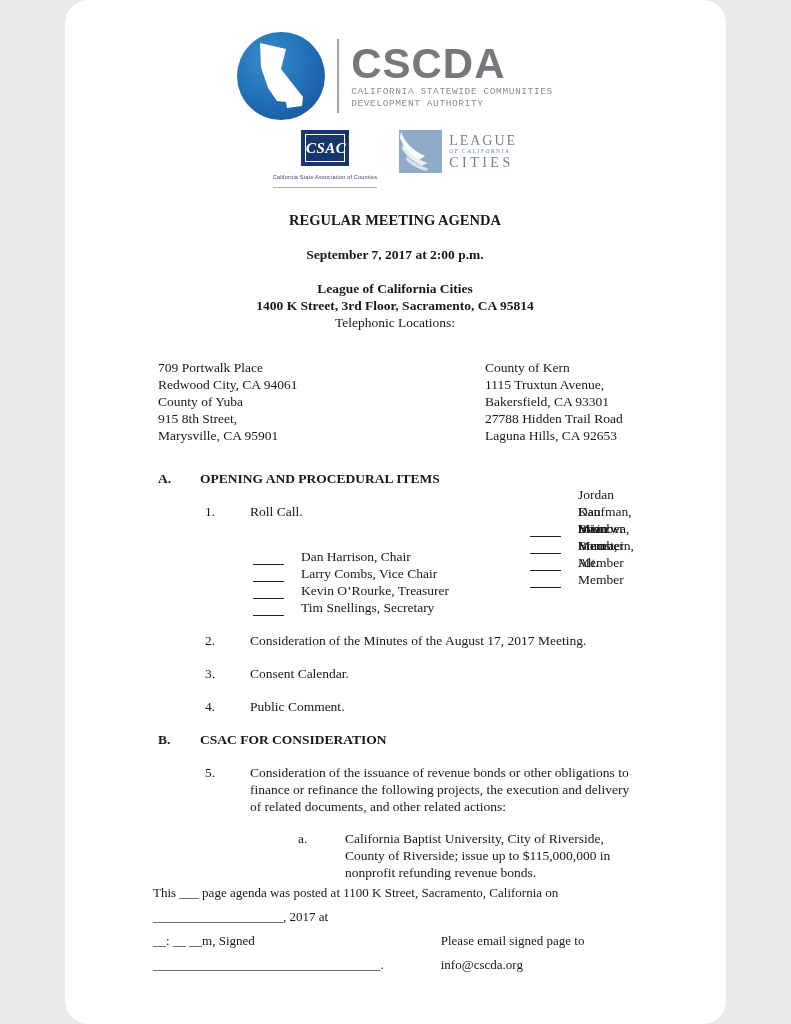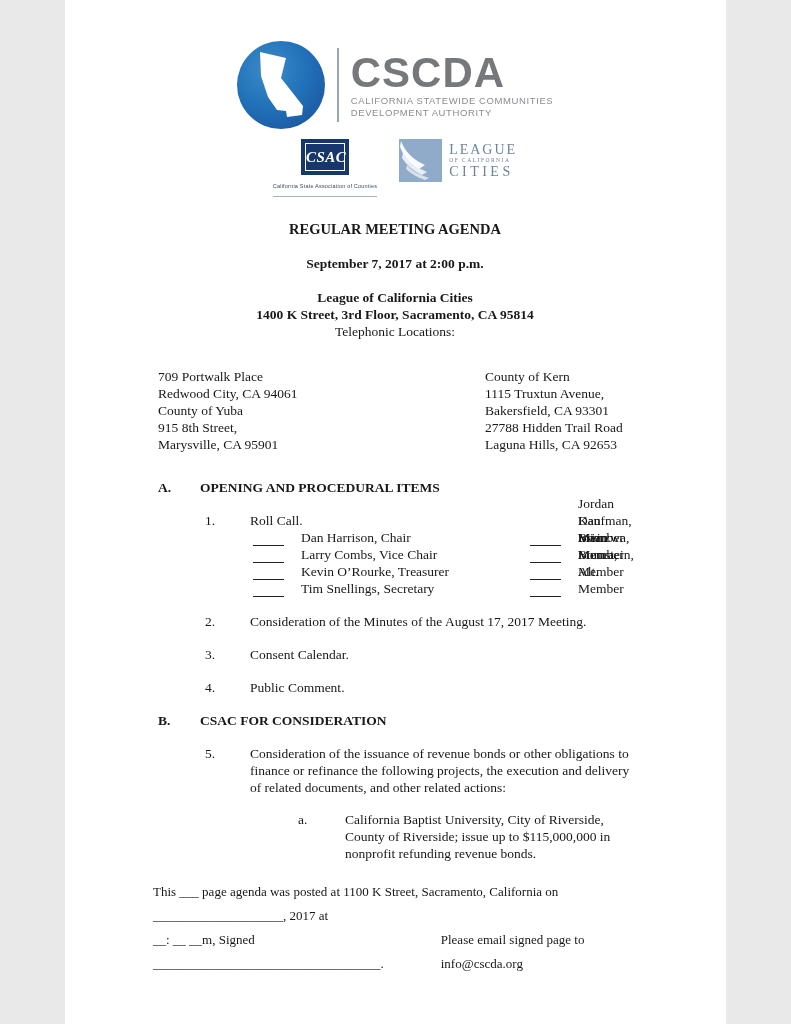--- a/index.html
+++ b/index.html
@@ -6,36 +6,37 @@
   html,body { background:#e9e9e9; }
   .page {
     width:661px; height:1024px;
     background:#ffffff;
     margin:0 auto;
     font-family:"Liberation Serif", serif;
     color:#181818;
     font-size:13.5px;
     line-height:17px;
     display:flex; flex-direction:column;
-    padding:39px 89px 48px 88px;
+    padding:30px 89px 48px 88px;
     position:relative;
     overflow:hidden;
+    border-radius:23px;
   }
 
   
   .hdr { display:flex; flex-direction:column; align-items:center; }
   .cscda-logo { display:flex; align-items:center; gap:12px; height:92px; }
   .cscda-globe { width:88px; height:88px; border-radius:50%;
     background:radial-gradient(circle at 36% 32%, #3b8bca 0%, #2272b9 45%, #1c5ca6 78%, #174e92 100%);
     display:flex; align-items:center; justify-content:center; }
   .cscda-divider { width:2px; height:74px; background:#9aa6b2; }
   .cscda-wordmark { display:flex; flex-direction:column; }
   .cscda-acronym { font-family:"Liberation Sans", sans-serif; font-weight:bold;
     font-size:42px; line-height:44px; letter-spacing:1px; color:#77787b; }
-  .cscda-tagline { font-family:Liberation Sans, sans-serif; font-size:9.5px;
+  .cscda-tagline { font-family:Liberation Mono, monospace; font-size:9.5px;
     line-height:12px; letter-spacing:0.6px; color:#8a8c8f; }
 
   .sub-logos { display:flex; align-items:flex-start; gap:22px; margin-top:8px; height:52px; }
   .csac { display:flex; flex-direction:column; align-items:center; }
   .csac-box { width:48px; height:36px; background:#17366b; border:2px solid #17366b;
     display:flex; align-items:center; justify-content:center; position:relative; }
   .csac-box-inner { border:1px solid #ffffff; width:40px; height:28px;
     display:flex; align-items:center; justify-content:flex-start; }
   .csac-acronym { color:#ffffff; font-family:"Liberation Serif", serif;
     font-style:italic; font-weight:bold; font-size:15px; letter-spacing:0.5px; }
@@ -68,21 +69,21 @@
   .sec-letter { width:42px; }
   .sec-b { margin-top:16px; }
   .item { display:flex; margin-left:52px; margin-top:16px; }
   .item-num { width:45px; flex:none; }
   .item-text { flex:1; max-width:517px; }
   .subitem { display:flex; margin-left:145px; margin-top:15px; }
   .sub-letter { width:47px; flex:none; }
   .sub-text { max-width:425px; }
 
   .rollcall-table { display:flex; margin-left:100px; }
-  .rc-col-left { width:277px; }
+  .rc-col-left { width:277px;margin-top:28px; }
   .rc-col-right { flex:1; }
   .rc-row { display:flex; align-items:flex-end; height:17px; }
   .rc-blank { width:31px; border-bottom:1.5px solid #222; height:13px; margin-right:17px; flex:none; }
 
   
   .footer { margin-top:auto; font-size:13px; line-height:24px; }
   .footer-line2 { display:flex; justify-content:flex-start; }
 </style>
 </head>
 <body>

